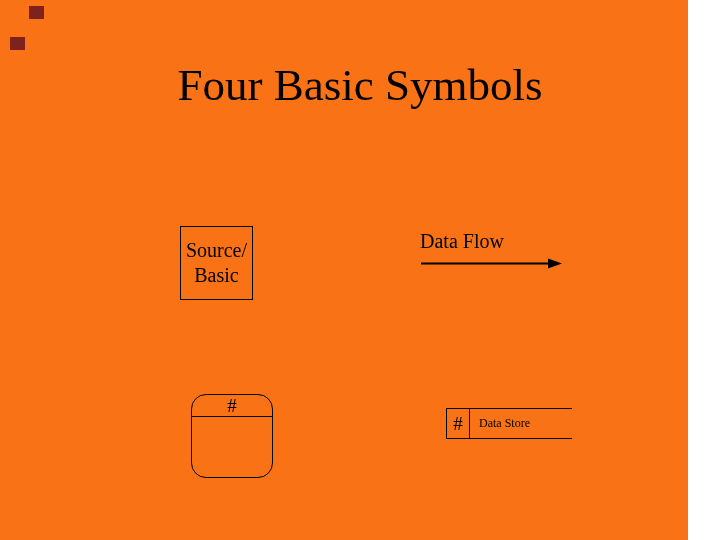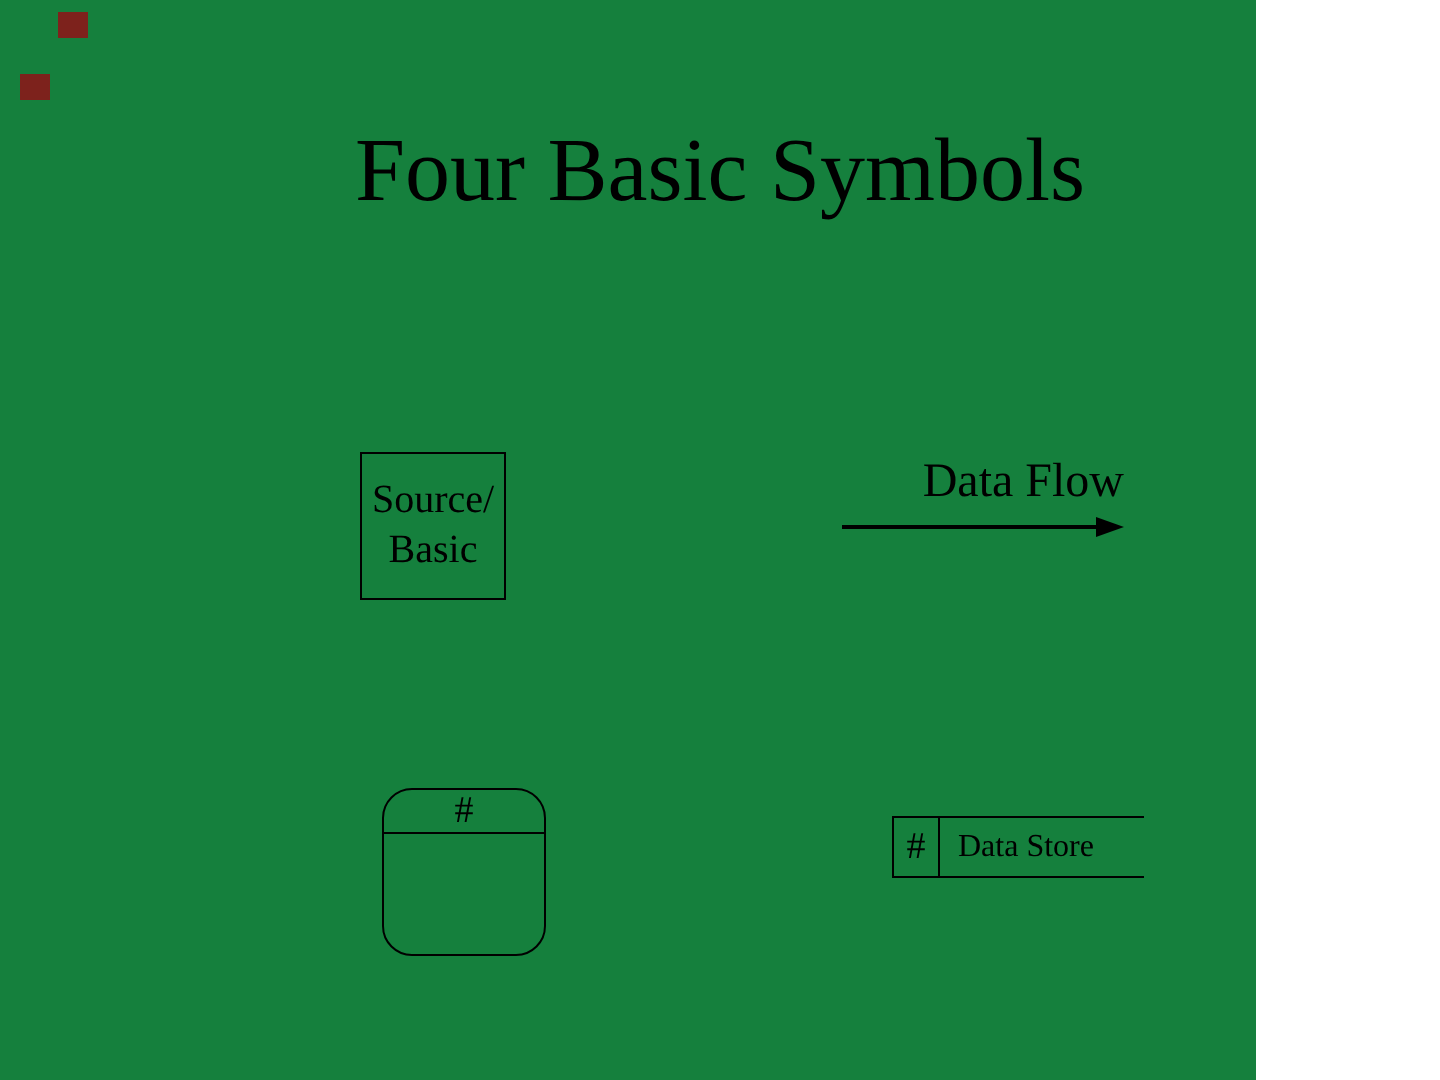--- a/index.html
+++ b/index.html
@@ -2,23 +2,23 @@
 <html><head>
 <meta charset="utf-8">
 <style>
   html, body {
     margin: 0;
     padding: 0;
     background: #ffffff;
   }
   .slide {
     position: relative;
-    width: 628px;
+    width: 688px;
     height: 540px;
-    background: #15803d;
+    background: #f97316;
     font-family: "Liberation Serif", "DejaVu Serif", serif;
     color: #000000;
     overflow: hidden;
   }
 
   
   .deco-square {
     position: absolute;
     width: 15px;
     height: 13px;
@@ -58,22 +58,22 @@
     line-height: 25px;
   }
   .source-sink span { display: block; }
 
   
   .data-flow-label {
     position: absolute;
     left: 420px;
     top: 229px;
     width: 142px;
-    text-align: right;
-    font-size: 24px;
+    text-align: left;
+    font-size: 20px;
     line-height: 25px;
     white-space: nowrap;
   }
   .data-flow-arrow {
     position: absolute;
     left: 421px;
     top: 256px;
   }
 
   
@@ -127,21 +127,21 @@
     display: flex;
     align-items: center;
     justify-content: center;
     font-size: 19px;
   }
   .data-store-label {
     flex: 1;
     display: flex;
     align-items: center;
     padding-left: 9px;
-    font-size: 16px;
+    font-size: 12px;
     white-space: nowrap;
   }
 </style>
 </head>
 <body>
 
 <div class="slide">
 
   <div class="deco-square sq-top" style="background-color: rgb(125, 34, 28);"></div>
   <div class="deco-square sq-bottom" style="background-color: rgb(125, 34, 28);"></div>

